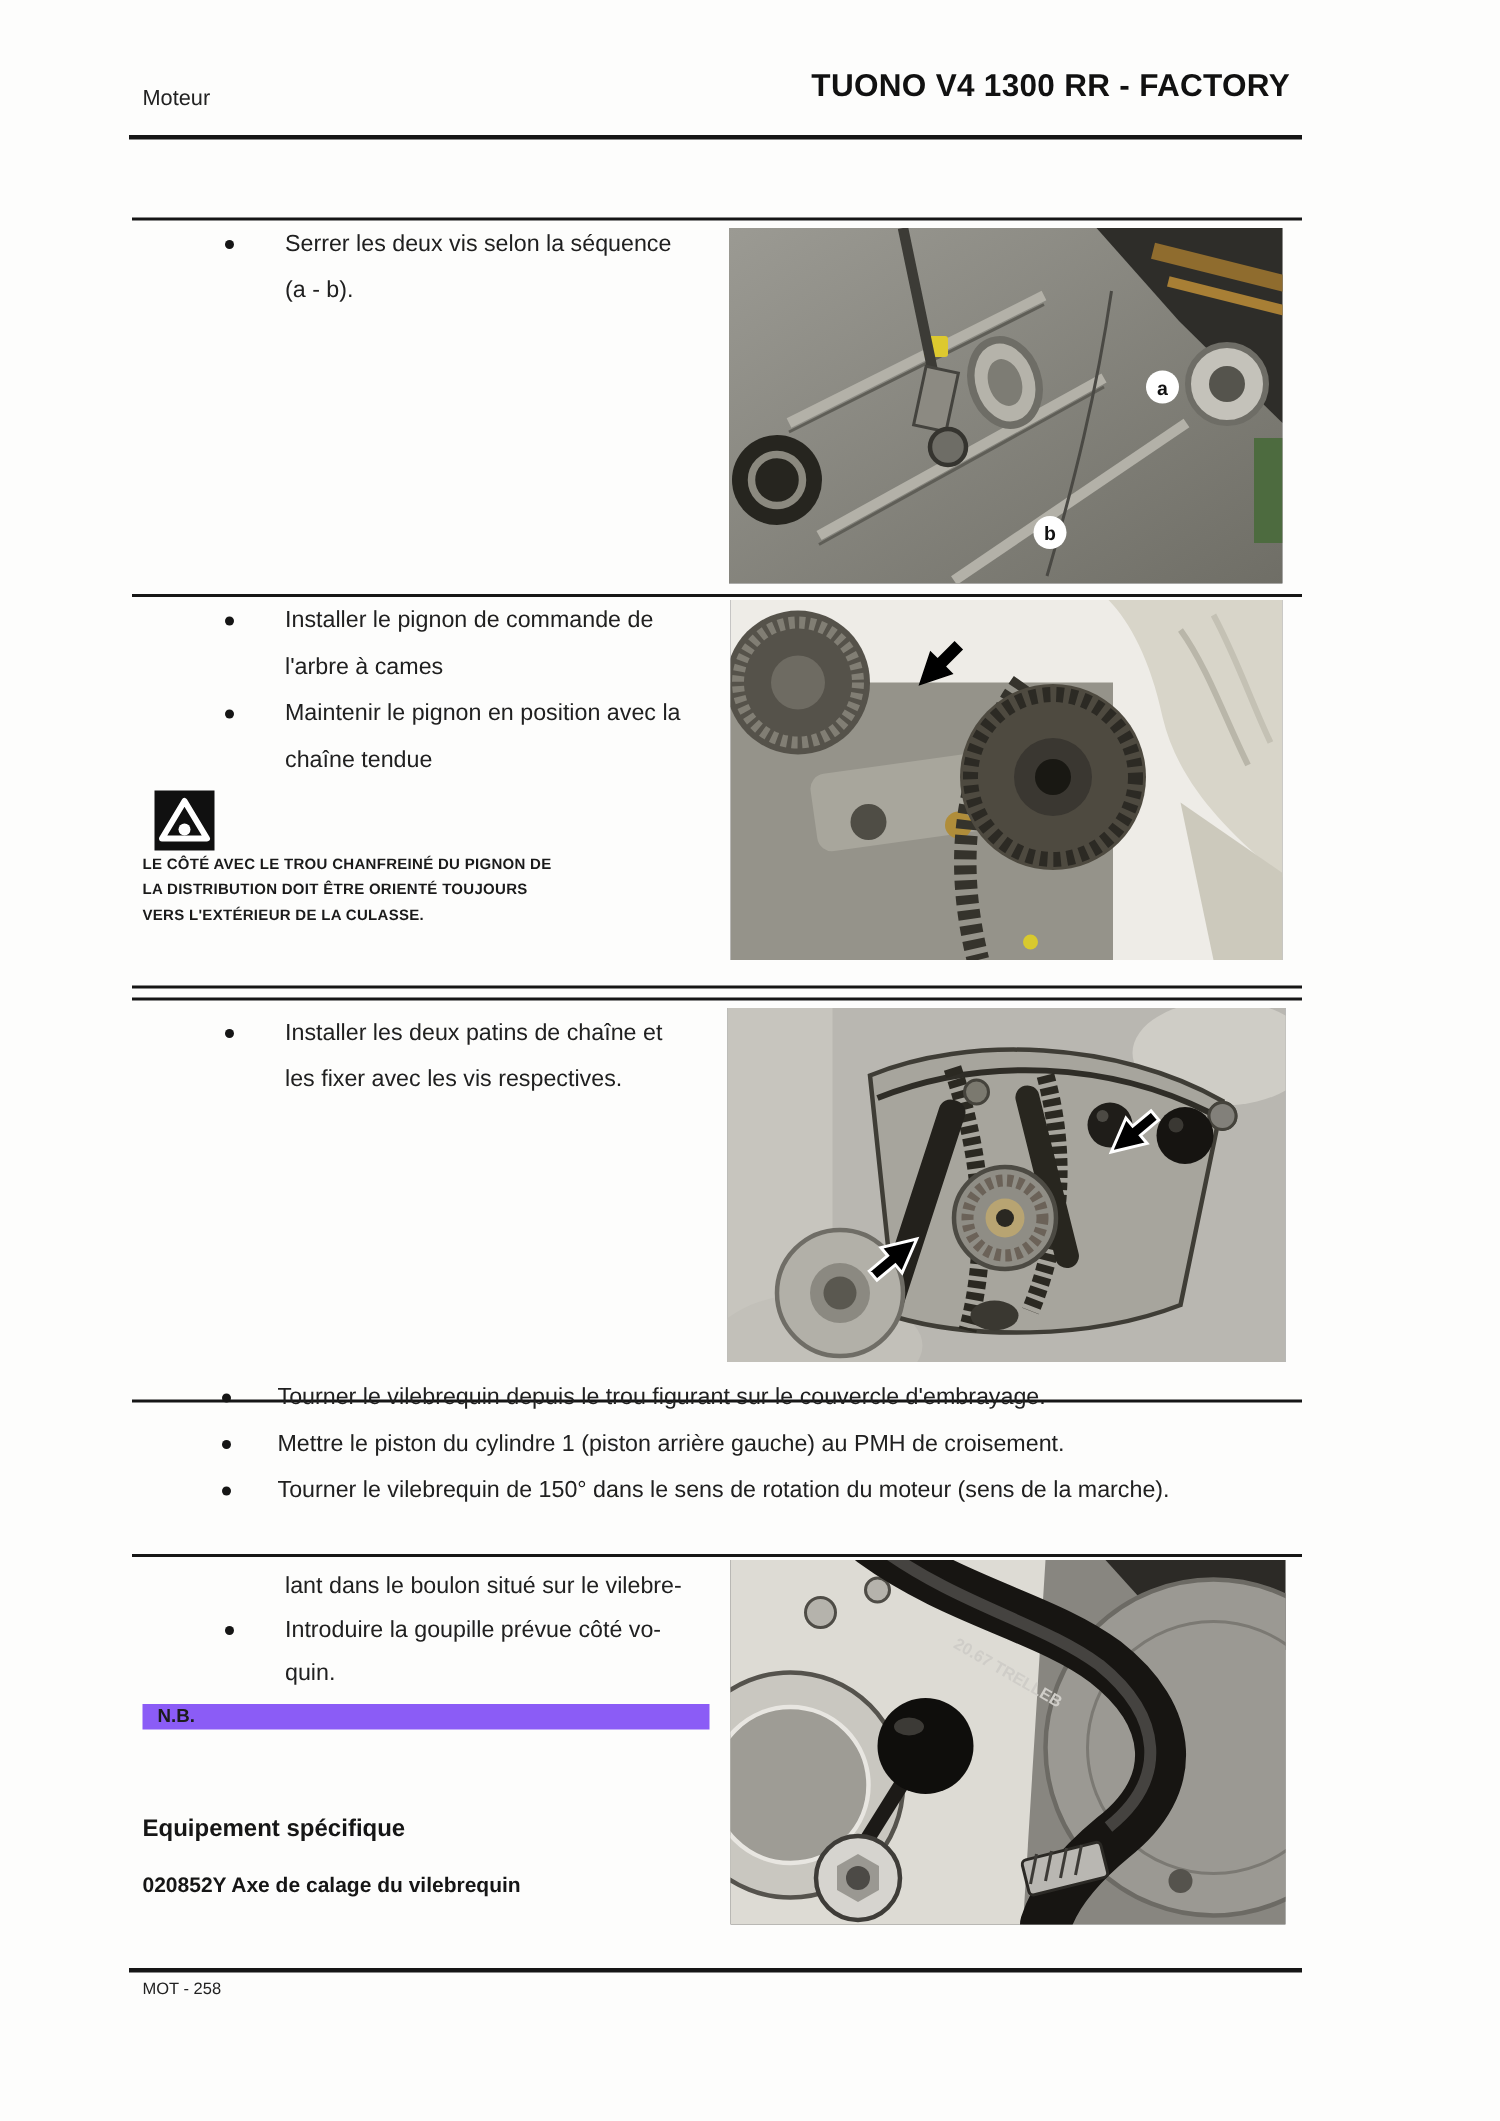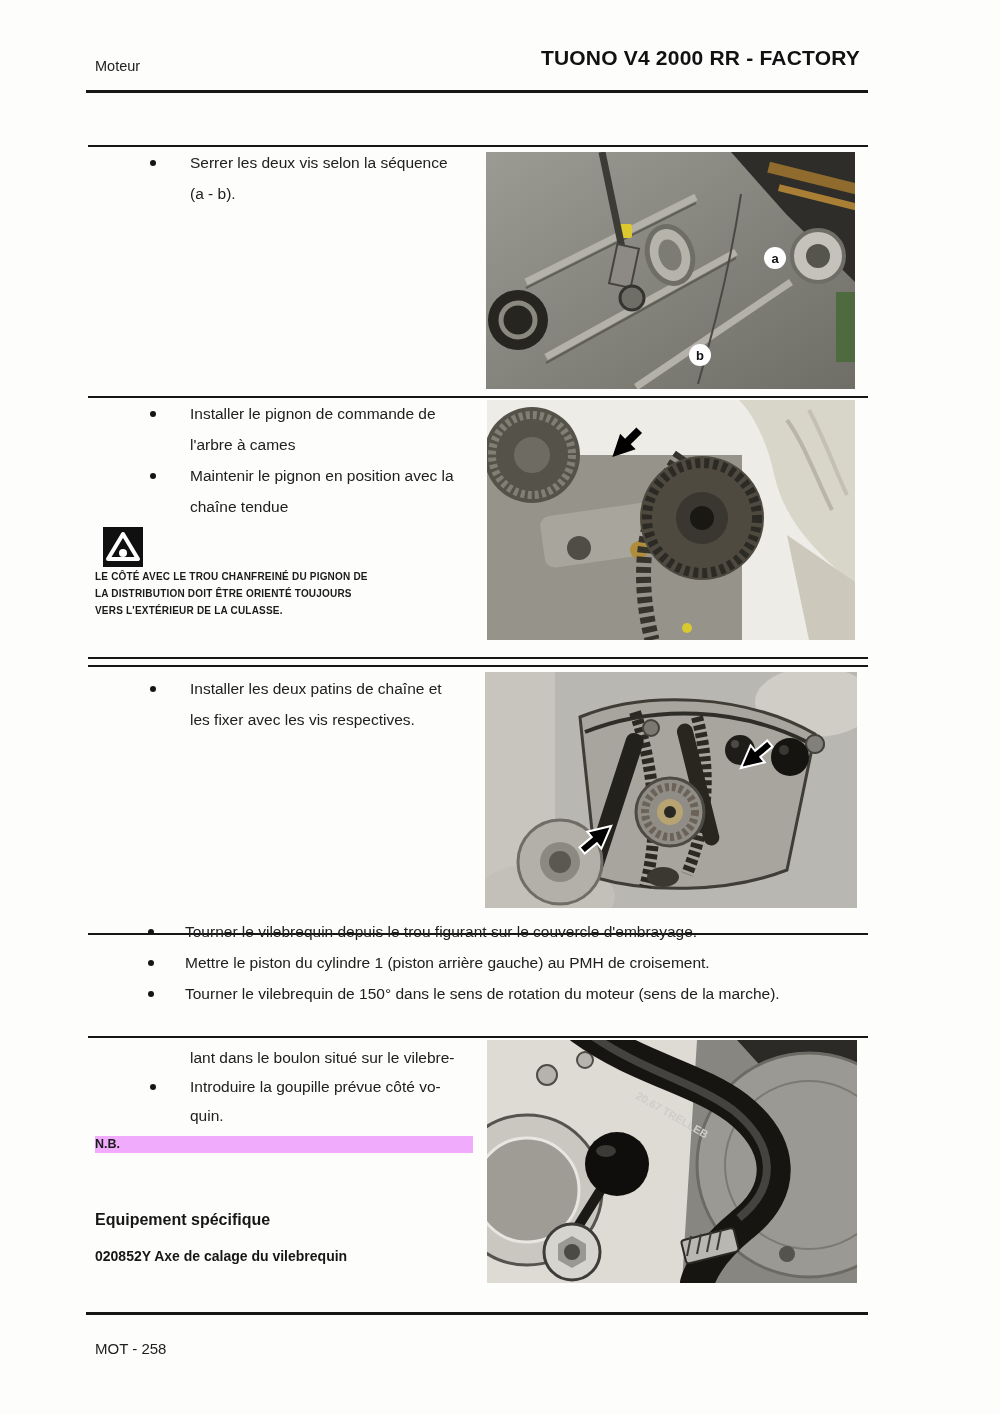--- a/index.html
+++ b/index.html
@@ -17,38 +17,38 @@
   .line{position:relative;height:31px;line-height:31px;font-size:15.5px;
     padding-left:95px;white-space:nowrap;color:#202020;}
   .line .dot{position:absolute;left:55px;top:13px;width:6px;height:6px;
     border-radius:50%;background:#151515;}
   .wide .line{padding-left:90px;}
   .wide .line .dot{left:53px;}
   .caption{position:absolute;left:95px;width:400px;font-size:10px;font-weight:bold;
     color:#1a1a1a;letter-spacing:.2px;}
   .caption .cline{height:17px;line-height:17px;white-space:nowrap;}
   .warn-icon{position:absolute;left:103px;top:527px;width:40px;height:40px;background:#101010;}
-  .nb-bar{position:absolute;left:95px;top:1136px;width:378px;height:17px;background:#f0abfc;
-    font-size:12.5px;font-weight:bold;line-height:17px;padding-left:0;box-sizing:border-box;}
+  .nb-bar{position:absolute;left:95px;top:1136px;width:378px;height:17px;background:#8b5cf6;
+    font-size:12.5px;font-weight:bold;line-height:17px;padding-left:10px;box-sizing:border-box;}
   .nb-caption{top:1157px;}
   .nb-caption .cline{height:16px;line-height:16px;}
   .equip-h{position:absolute;left:95px;top:1211px;font-size:16px;font-weight:bold;color:#161616;}
   .equip-i{position:absolute;left:95px;top:1248px;font-size:14px;font-weight:bold;color:#161616;}
   .photo{position:absolute;background:#777;}
   .photo svg{display:block;}
-  .footer-code{position:absolute;left:95px;top:1320px;font-size:15px;color:#222;margin-top:20px;}
+  .footer-code{position:absolute;left:95px;top:1320px;font-size:11px;color:#222;}
   .pin-lines .line{height:29px;line-height:29px;}
 </style>
 </head>
 <body>
 
 <div class="page">
 
   <div class="hdr-chapter">Moteur</div>
-  <div class="hdr-title">TUONO V4 2000 RR - FACTORY</div>
+  <div class="hdr-title">TUONO V4 1300 RR - FACTORY</div>
   <div class="rule thick" style="top:90px"></div>
 
   <div class="rule" style="top:145px"></div>
   <div class="txt" style="top:147px">
     <div class="line"><span class="dot"></span><span>Serrer les deux vis selon la séquence</span></div>
     <div class="line"><span>(a - b).</span></div>
   </div>
 
   <div class="photo" style="left:486px;top:152px;width:369px;height:237px">
     <svg width="369" height="237" viewBox="0 0 369 237">

